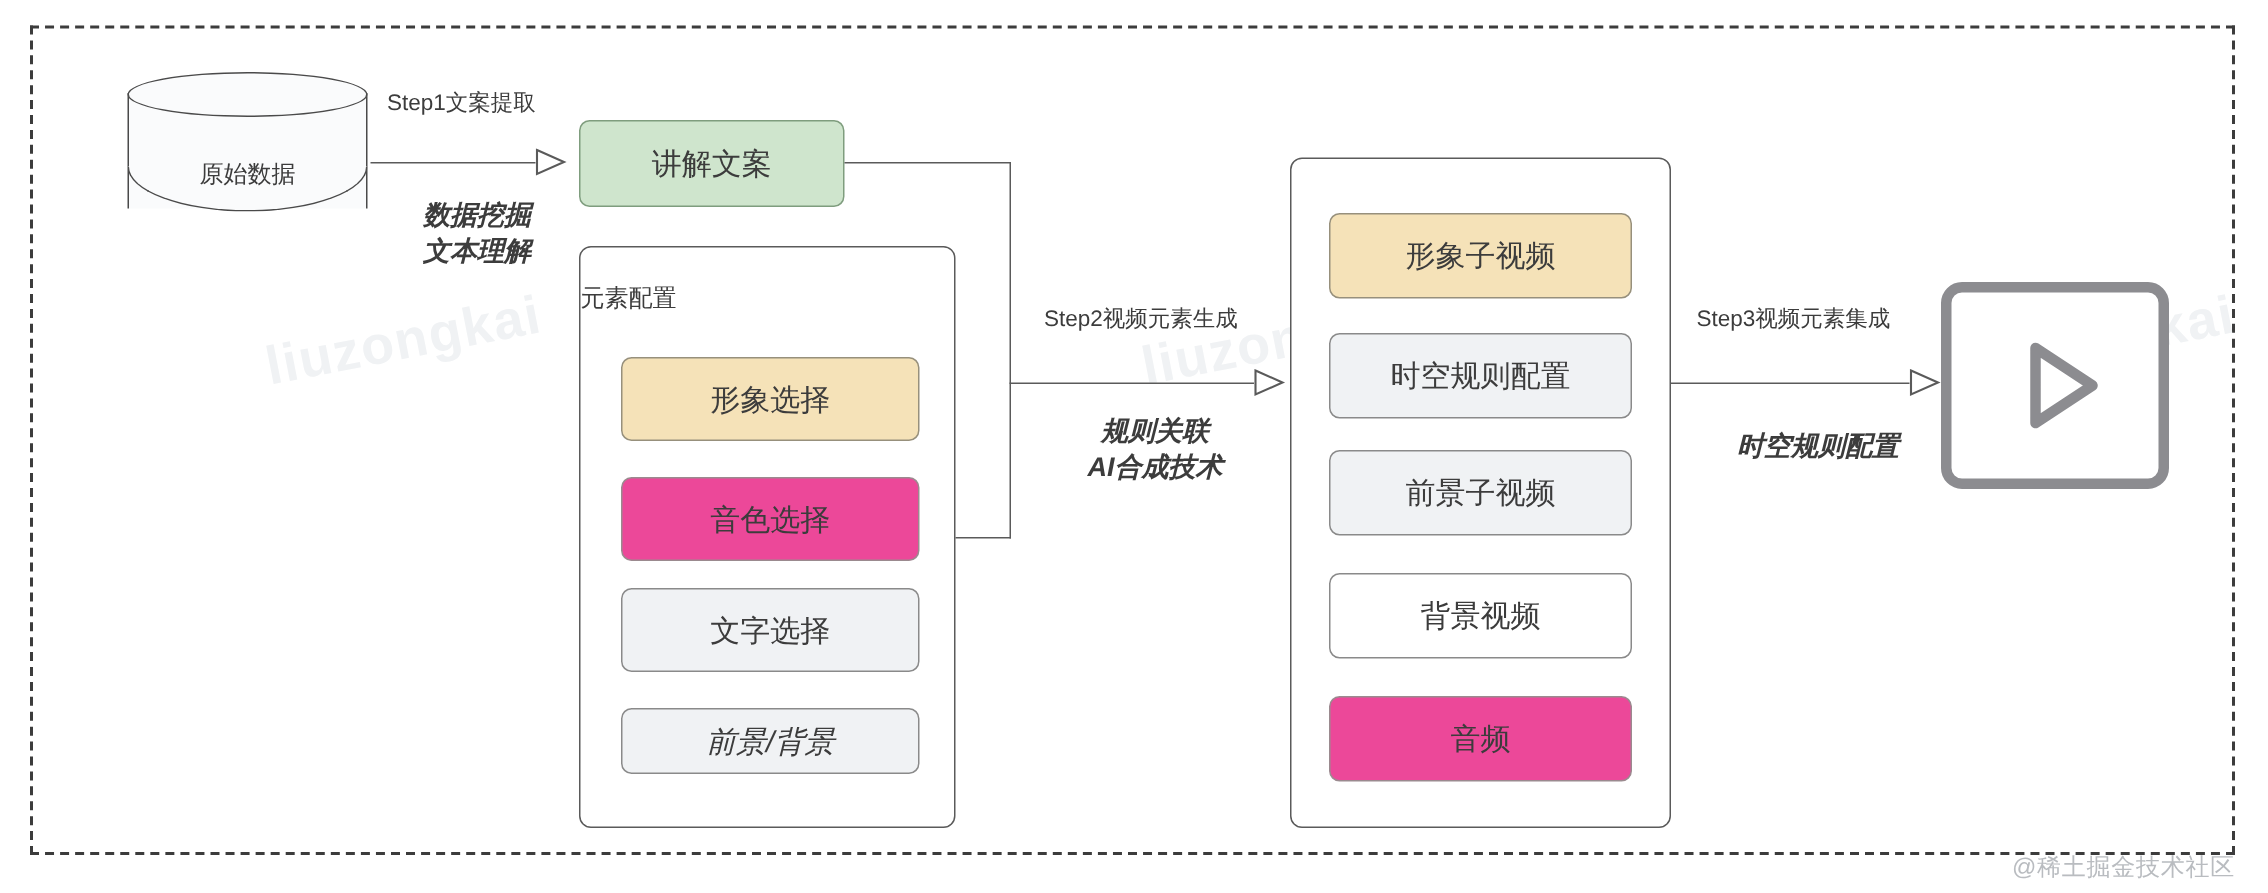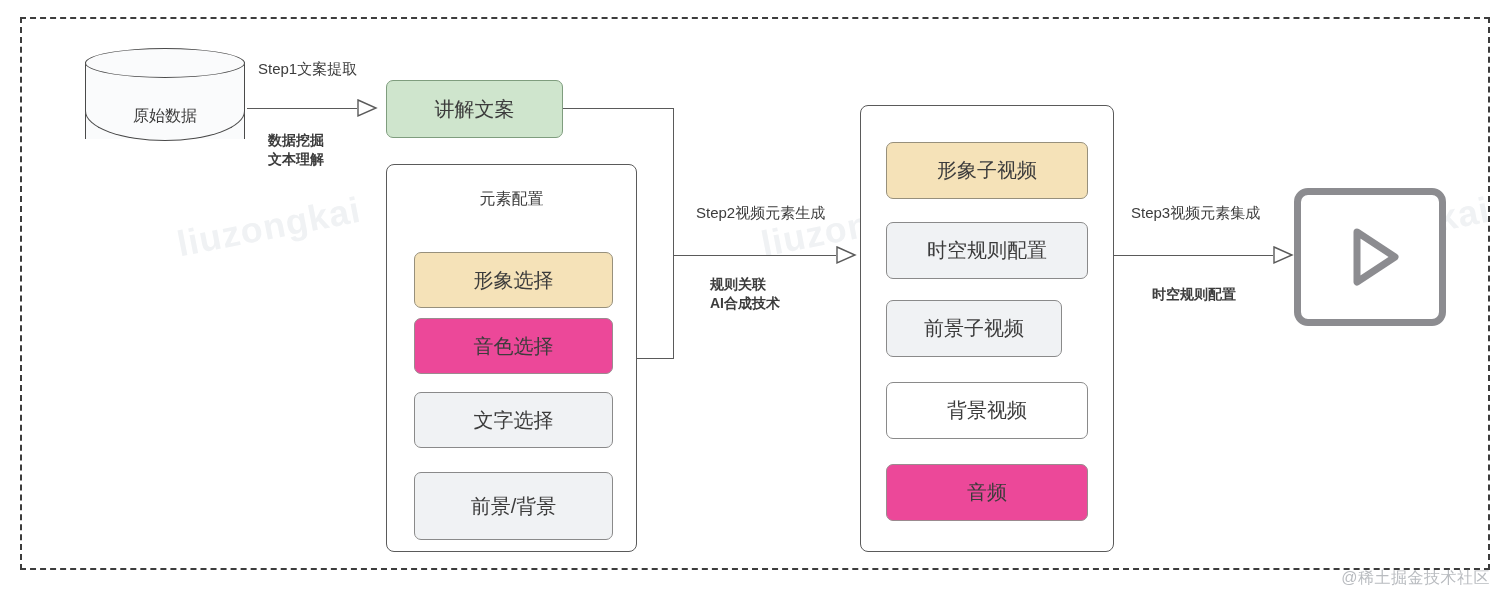--- a/index.html
+++ b/index.html
@@ -127,21 +127,21 @@
   .panel {
     position: absolute;
     box-sizing: border-box;
     border: 1.4px solid #5a5a5a;
     border-radius: 8px;
     background: #ffffff;
   }
   .panel-title {
     position: absolute;
     width: 100%;
-    text-align: center;
+    text-align: left;
     font-size: 16px;
     color: #3c3c3c;
   }
 
   
   .line-h, .line-v {
     position: absolute;
     background: #5a5a5a;
   }
   .line-h { height: 1.4px; }
@@ -156,23 +156,24 @@
 
   
   .edge-label {
     position: absolute;
     font-size: 15px;
     color: #3c3c3c;
     white-space: nowrap;
     line-height: 1.35;
   }
   .edge-label.italic {
+    font-style: italic;
     font-weight: 700;
-    font-size: 14px;
-    text-align: left;
+    font-size: 18px;
+    text-align: center;
   }
 
   
   .video-icon {
     position: absolute;
     left: 1294px;
     top: 188px;
     width: 152px;
     height: 138px;
     box-sizing: border-box;
@@ -212,24 +213,24 @@
   <div class="edge-label italic" style="left:268px; top:131px; width:100px;">
     <div>数据挖掘</div>
     <div>文本理解</div>
   </div>
 
   <div class="node fill-green" style="left:386px; top:80px; width:177px; height:58px;">讲解文案</div>
 
   <div class="panel" style="left:386px; top:164px; width:251px; height:388px;">
     <div class="panel-title" style="top:24px;">元素配置</div>
   </div>
-  <div class="node fill-tan" style="left:414px; top:252px; width:199px; height:56px;">形象选择</div>
+  <div class="node fill-tan" style="left:414px; top:238px; width:199px; height:56px;">形象选择</div>
   <div class="node fill-pink" style="left:414px; top:318px; width:199px; height:56px;">音色选择</div>
   <div class="node fill-gray" style="left:414px; top:392px; width:199px; height:56px;">文字选择</div>
-  <div class="node fill-gray" style="left:414px; top:472px; width:199px; height:68px;">前景/背景</div>
+  <div class="node fill-gray" style="left:414px; top:472px; width:199px; height:44px;font-style:italic;">前景/背景</div>
 
   <div class="line-h" style="left:563px; top:108px; width:111px;"></div>
 
   <div class="line-h" style="left:637px; top:358px; width:37px;"></div>
 
   <div class="line-v" style="left:673px; top:108px; height:251px;"></div>
 
   <div class="line-h" style="left:673px; top:255px; width:163px;"></div>
   <div class="arrowhead" style="left:836px; top:255px;">
     <svg width="22" height="18" viewBox="0 0 22 18" style="position:absolute; left:0; top:-9px;">
@@ -238,21 +239,21 @@
   </div>
   <div class="edge-label" style="left:696px; top:203px;">Step2视频元素生成</div>
   <div class="edge-label italic" style="left:710px; top:275px; width:120px;">
     <div>规则关联</div>
     <div>AI合成技术</div>
   </div>
 
   <div class="panel" style="left:860px; top:105px; width:254px; height:447px;"></div>
   <div class="node fill-tan" style="left:886px; top:142px; width:202px; height:57px;">形象子视频</div>
   <div class="node fill-gray" style="left:886px; top:222px; width:202px; height:57px;">时空规则配置</div>
-  <div class="node fill-gray" style="left:886px; top:300px; width:176px; height:57px;">前景子视频</div>
+  <div class="node fill-gray" style="left:886px; top:300px; width:202px; height:57px;">前景子视频</div>
   <div class="node fill-white" style="left:886px; top:382px; width:202px; height:57px;">背景视频</div>
   <div class="node fill-pink" style="left:886px; top:464px; width:202px; height:57px;">音频</div>
 
   <div class="line-h" style="left:1114px; top:255px; width:159px;"></div>
   <div class="arrowhead" style="left:1273px; top:255px;">
     <svg width="22" height="18" viewBox="0 0 22 18" style="position:absolute; left:0; top:-9px;">
       <polygon points="1,1 19,9 1,17" fill="#ffffff" stroke="#5a5a5a" stroke-width="1.4"></polygon>
     </svg>
   </div>
   <div class="edge-label" style="left:1131px; top:203px;">Step3视频元素集成</div>

